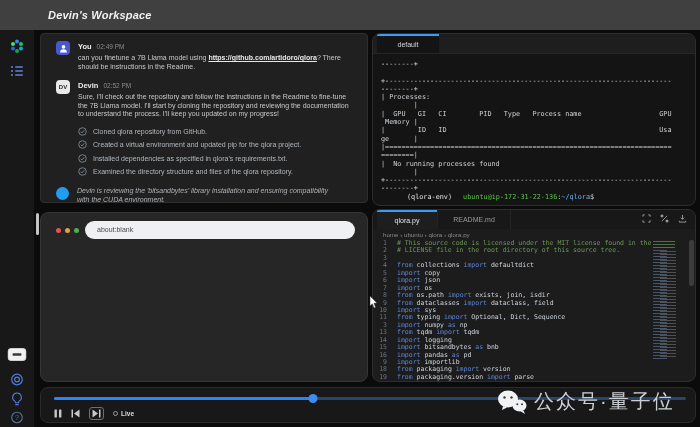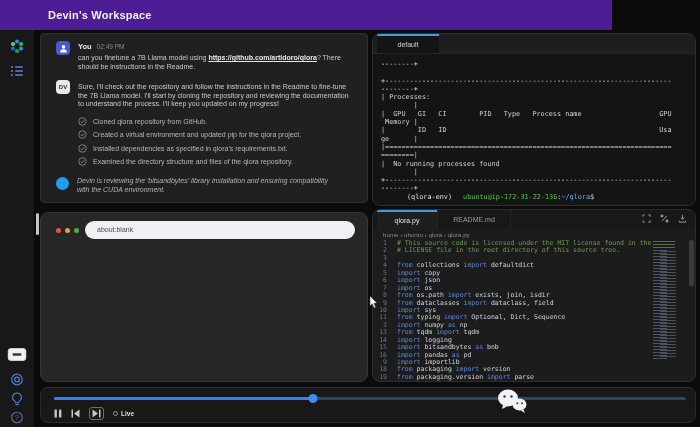--- a/index.html
+++ b/index.html
@@ -4,21 +4,21 @@
 <style>
   * { margin:0; padding:0; box-sizing:border-box; }
   html,body { width:700px; height:427px; }
   body {
     position:relative; width:700px; height:427px; overflow:hidden;
     background:#0b0b0b; font-family:"Liberation Sans", sans-serif;
     -webkit-font-smoothing:antialiased;
   }
 
   
-  .topbar { position:absolute; left:0; top:0; width:612px; height:30px; background:#4c1d95; }
+  .topbar { position:absolute; left:0; top:0; width:700px; height:30px; background:#404040;font-style:italic; }
   .title { position:absolute; left:48px; top:9px; font-size:11px; font-weight:bold; color:#f2f2f2; letter-spacing:.2px; }
   .wm-top { position:absolute; right:8px; top:4px; text-align:right; z-index:40; }
   .wm-top-text { font-size:10.5px; font-weight:bold; color:#8f8f8f; }
   .wm-top-row { display:flex; justify-content:flex-end; align-items:center; gap:4px; margin-top:2px; }
   .grid-ico { width:8px; height:8px; display:grid; grid-template-columns:1fr 1fr; gap:1px; }
   .grid-ico span { background:#2c5fd0; border-radius:1px; }
   .toggle { width:17px; height:9px; background:#2f81f7; border-radius:5px; position:relative; }
   .toggle .knob { position:absolute; right:1px; top:1px; width:7px; height:7px; background:#fff; border-radius:50%; }
   .following { font-size:7px; font-weight:bold; color:#e3e3e3; }
 
@@ -164,20 +164,24 @@
         <span class="sender">You</span>
         <span class="mtime">02:49 PM</span>
       </div>
       <div class="mtext"><span>can you finetune a 7B Llama model using </span><span class="mlink">https://github.com/artidoro/qlora</span><span>? There should be instructions in the Readme.</span></div>
     </div>
   </div>
 
   <div class="msg" style="margin-top:9px">
     <div class="avatar devin">DV</div>
     <div class="msg-body">
+      <div class="msg-head">
+        <span class="sender">Devin</span>
+        <span class="mtime">02:52 PM</span>
+      </div>
       <div class="mtext">Sure, I'll check out the repository and follow the instructions in the Readme to fine-tune the 7B Llama model. I'll start by cloning the repository and reviewing the documentation to understand the process. I'll keep you updated on my progress!</div>
     </div>
   </div>
 
   <div class="checklist">
     <div class="chk">
       <svg width="9" height="9" viewBox="0 0 10 10">
           <circle cx="5" cy="5" r="4.2" fill="none" stroke="#8b949e" stroke-width=".9"></circle>
           <polyline points="3,5.2 4.4,6.6 7,3.6" fill="none" stroke="#8b949e" stroke-width=".9"></polyline>
         </svg>
@@ -331,13 +335,14 @@
   <svg width="30" height="26" viewBox="0 0 30 26">
     <ellipse cx="11" cy="10" rx="10" ry="8.4" fill="#f1f2f4"></ellipse>
     <path d="M6 17 L5 21 L10 18.5 Z" fill="#f1f2f4"></path>
     <circle cx="7.5" cy="8.5" r="1.2" fill="#3a3a3a"></circle>
       <circle cx="14.5" cy="8.5" r="1.2" fill="#3a3a3a"></circle>
     <ellipse cx="22.5" cy="16.5" rx="7" ry="6" fill="#f1f2f4"></ellipse>
     <path d="M26.5 21.5 L28 25 L23.5 22.3 Z" fill="#f1f2f4"></path>
     <circle cx="20.3" cy="15.3" r="1" fill="#3a3a3a"></circle>
       <circle cx="25" cy="15.3" r="1" fill="#3a3a3a"></circle>
   </svg>
+  <span class="wm-bottom-text">公众号·量子位</span>
 </div>
 
 </body></html>

